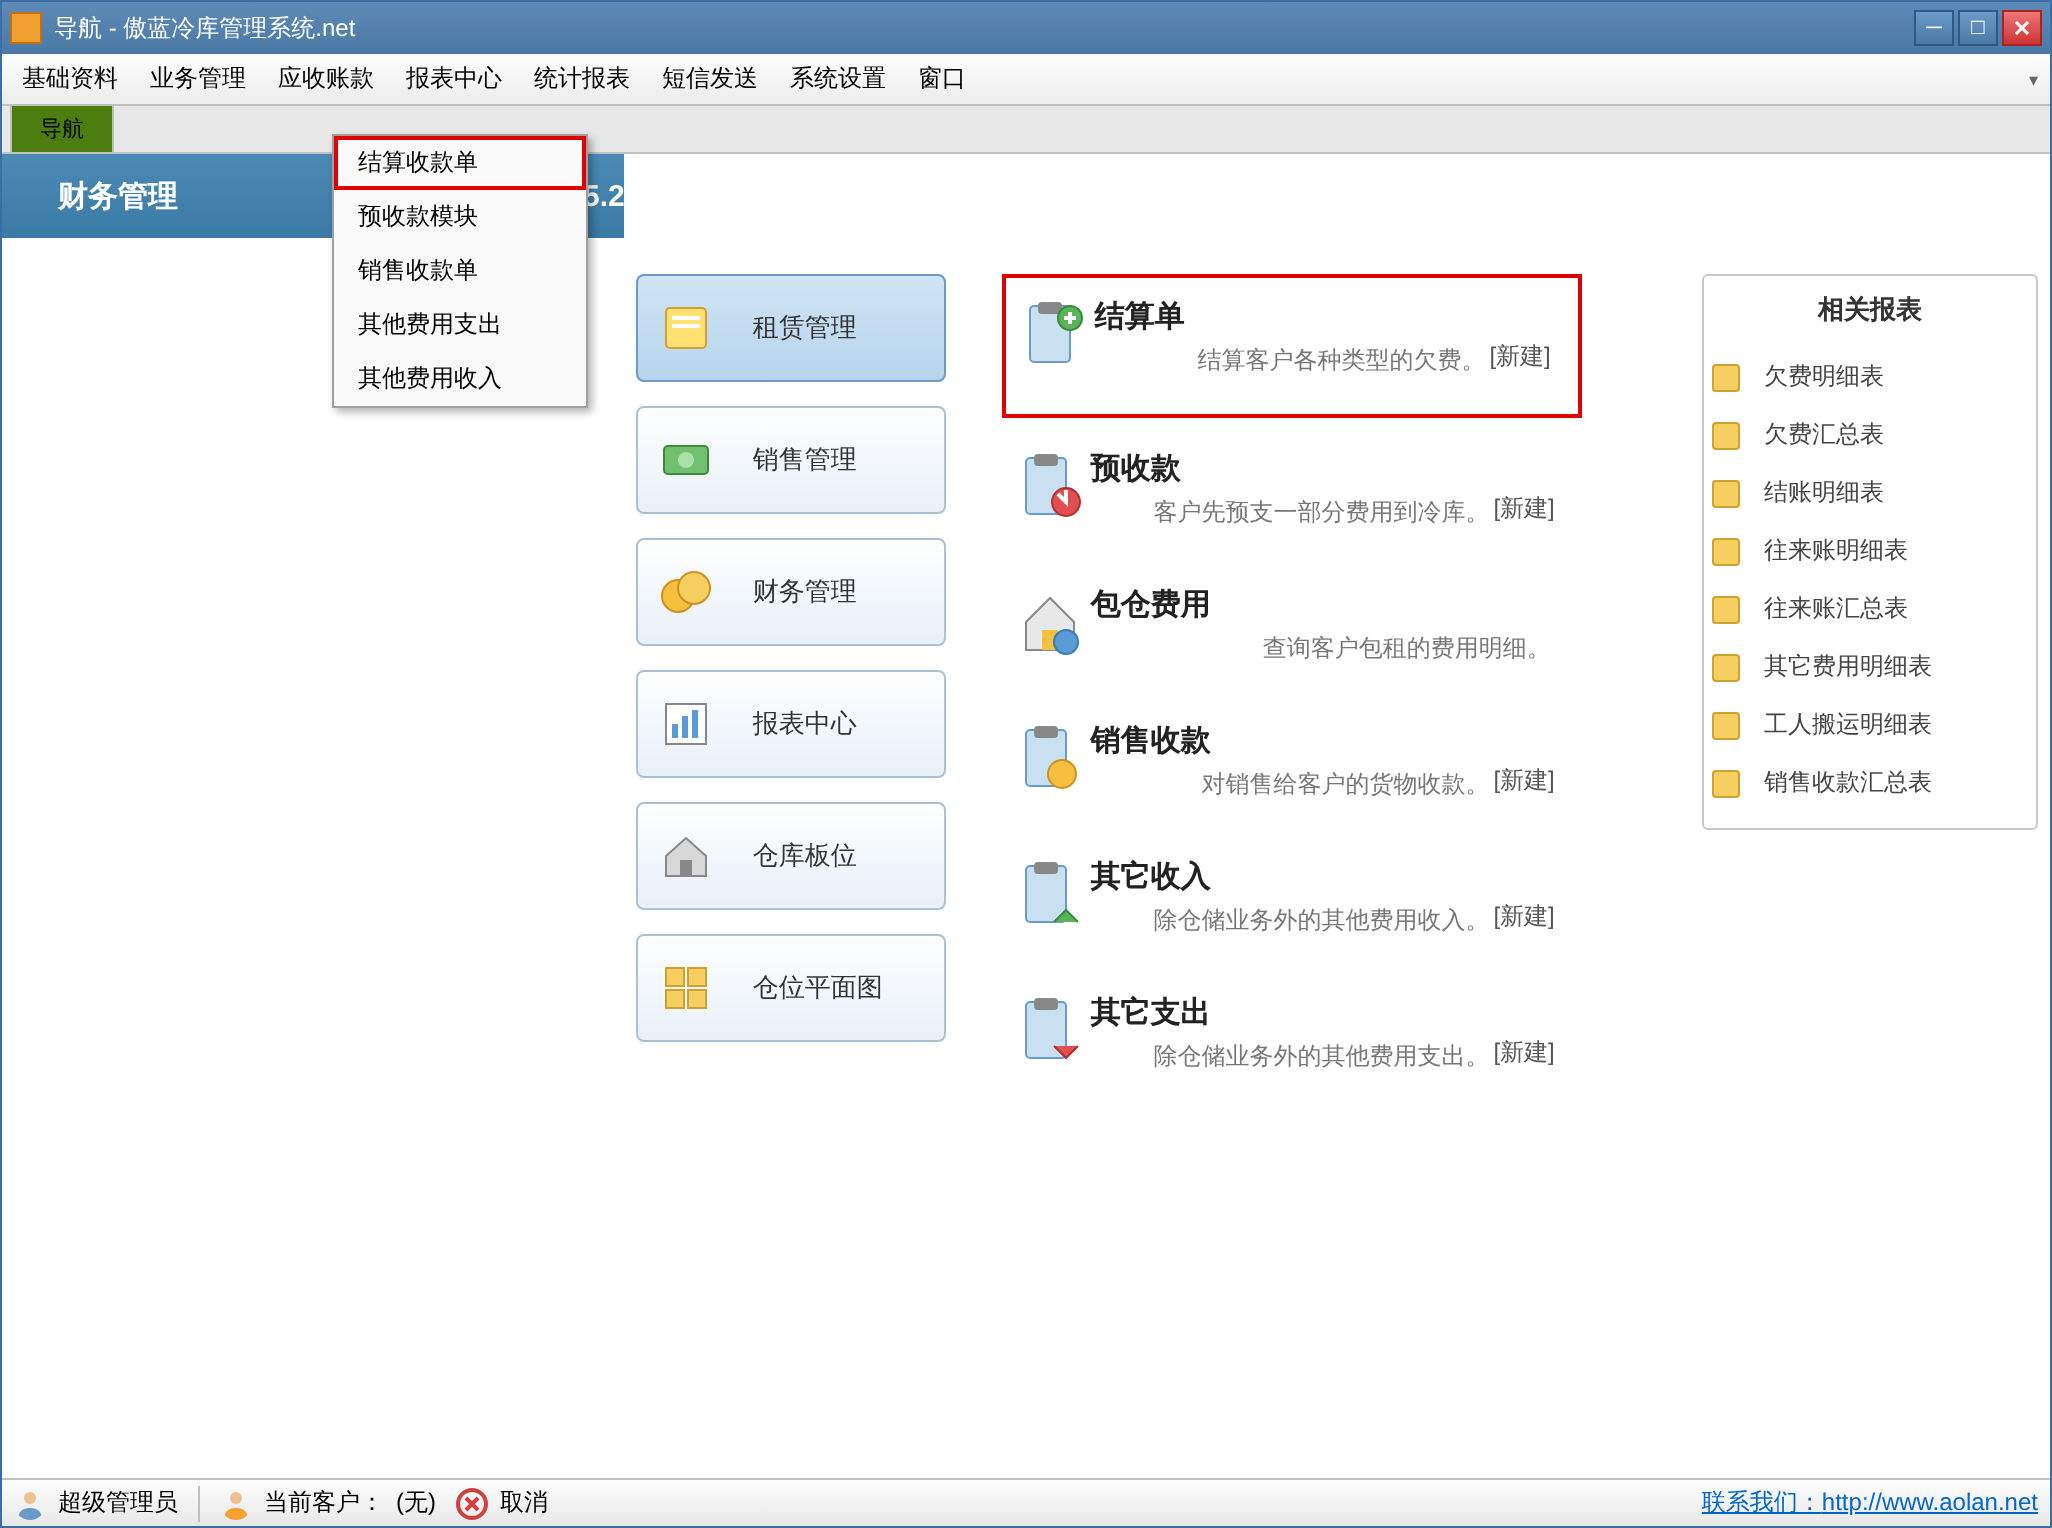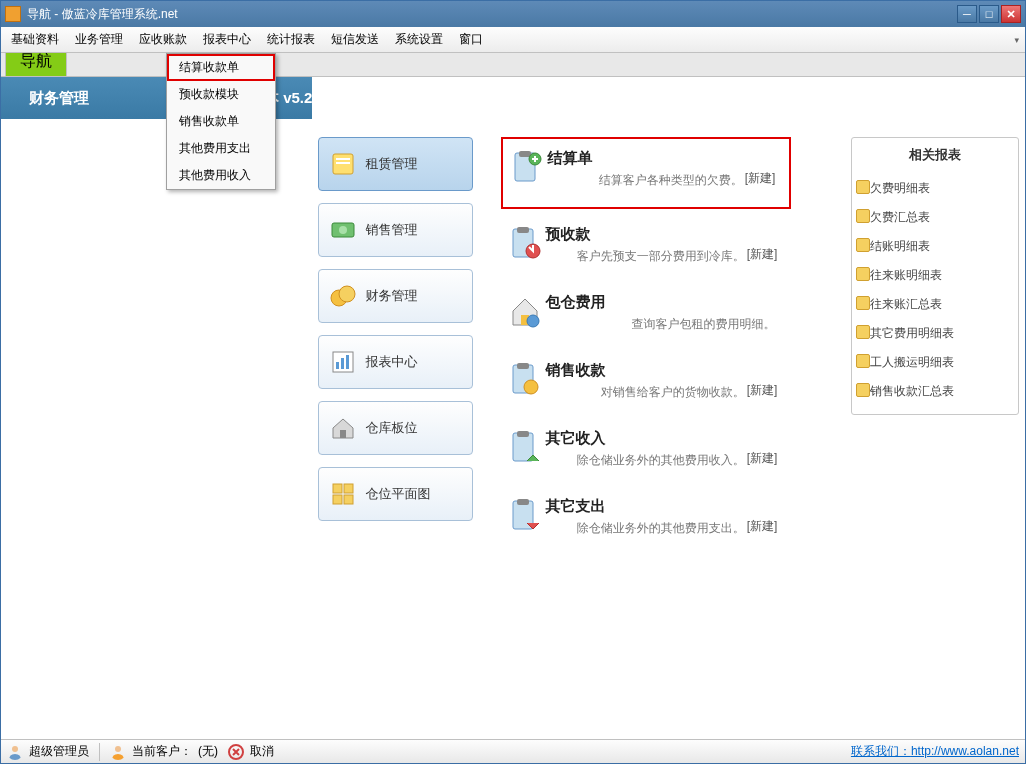--- a/index.html
+++ b/index.html
@@ -11,51 +11,51 @@
 .titlebar .icon { width: 16px; height: 16px; background: #f0a030; border: 1px solid #c07010; margin-right: 6px; }
 .titlebar .title { flex: 1; }
 .titlebar .win-btns { display: flex; gap: 2px; }
 .titlebar .win-btn { width: 20px; height: 18px; display: flex; align-items: center; justify-content: center; font-size: 11px; font-weight: bold; cursor: pointer; border: 1px solid #2a5a8a; background: linear-gradient(#6a9ac7,#4a79a5); }
 .titlebar .win-btn.close { background: linear-gradient(#e77,#c33); border-color: #a22; }
 
 .menubar { height: 26px; background: linear-gradient(#fdfdfd,#ececec); border-bottom: 1px solid #c0c0c0; display: flex; align-items: center; padding: 0 0 0 2px; font-size: 12px; position: relative; }
 .menubar .mitem { padding: 0 8px; cursor: pointer; }
 .menubar .arrow-end { margin-left: auto; padding: 0 6px; color: #666; font-size: 9px; }
 
-.dropdown { position: absolute; top: 26px; left: 165px; width: 110px; background: #f9f9f9; border: 1px solid #a0a0a0; box-shadow: 2px 2px 4px rgba(0,0,0,.3); z-index: 100; }
+.dropdown { position: absolute; top: 40px; left: 165px; width: 128px; background: #f9f9f9; border: 1px solid #a0a0a0; box-shadow: 2px 2px 4px rgba(0,0,0,.3); z-index: 100; }
 .dropdown .ditem { padding: 5px 12px; font-size: 12px; cursor: pointer; }
 .dropdown .ditem.hl { border: 2px solid #e00000; padding: 3px 10px; }
 
 .tabbar { height: 24px; background: #e8e8e8; border-bottom: 1px solid #c0c0c0; display: flex; align-items: flex-end; padding-left: 4px; }
-.tabbar .tab { padding: 4px 14px; font-size: 16px; background: #84cc16; border: 1px solid #c0c0c0; border-bottom: none; cursor: pointer; }
+.tabbar .tab { padding: 4px 14px; font-size: 11px; background: #4d7c0f; border: 1px solid #c0c0c0; border-bottom: none; cursor: pointer; }
 
 .body-area { flex: 1; display: flex; flex-direction: row; background: #fff; }
 
 .banner { height: 42px; background: linear-gradient(#4a8ab5,#3a7aa5); color: #fff; display: flex; align-items: center; padding-left: 28px; font-size: 15px; font-weight: bold; }
 .banner .rest { margin-left: 100px; }
 
 .main { flex: 1; display: flex; padding: 8px 6px 6px 6px; gap: 8px; }
 
 .sidebar { width: 155px; display: flex; flex-direction: column; gap: 12px; padding-top: 52px; }
-.sbtn { height: 54px; border: 1px solid #a8c0d8; border-radius: 4px; background: linear-gradient(#fefefe,#e8f0f8); display: flex; align-items: center; padding-left: 10px; gap: 8px; cursor: pointer; font-size: 13px; color: #333; }
+.sbtn { height: 54px; border: 1px solid #a8c0d8; border-radius: 4px; background: linear-gradient(#fefefe,#e8f0f8); display: flex; align-items: center; padding-left: 10px; gap: 19px; cursor: pointer; font-size: 13px; color: #333; }
 .sbtn.active { background: linear-gradient(#d0e4f5,#b8d4ec); border-color: #6a9aca; }
 .sbtn .sic { width: 28px; height: 28px; display: flex; align-items: center; justify-content: center; }
 
 .center { flex: 1; padding: 52px 10px 0 20px; }
 .card { display: flex; align-items: flex-start; gap: 2px; padding: 10px 14px 18px 6px; width: 290px; }
 .card.hl { border: 2px solid #e00000; margin-bottom: 6px; }
 .card .cic { width: 36px; height: 36px; flex-shrink: 0; }
 .card .ctxt { flex: 1; }
 .card .ct { font-size: 15px; font-weight: bold; color: #222; margin-bottom: 4px; }
 .card .cd { font-size: 12px; color: #777; text-align: right; }
 .card .new { font-size: 12px; color: #555; cursor: pointer; align-self: flex-end; margin-bottom: 2px; }
 
 .rightpanel { width: 168px; border: 1px solid #c8c8c8; border-radius: 3px; padding: 8px 0; align-self: flex-start; margin-top: 52px; }
 .rightpanel .rtitle { font-size: 13px; font-weight: bold; color: #333; text-align: center; margin-bottom: 10px; }
-.rightpanel .rlink { display: flex; gap: 0; padding: 6px 4px; font-size: 12px; color: #444; cursor: pointer; }
+.rightpanel .rlink { display: flex; align-items: center; gap: 12px; padding: 6px 4px; font-size: 12px; color: #444; cursor: pointer; }
 .rightpanel .ric { width: 14px; height: 14px; background: #f5d060; border: 1px solid #d0a030; border-radius: 2px; flex-shrink: 0; }
 
 .statusbar { height: 24px; background: linear-gradient(#fdfdfd,#e8e8e8); border-top: 1px solid #c0c0c0; display: flex; align-items: center; font-size: 12px; padding: 0 6px; gap: 6px; }
 .statusbar .sic2 { width: 16px; height: 16px; border-radius: 50%; }
 .statusbar .sep2 { width: 1px; height: 18px; background: #c0c0c0; margin: 0 4px; }
 .statusbar .right { margin-left: auto; }
 .statusbar a { color: #0066cc; text-decoration: underline; cursor: pointer; }
 
 svg { display: block; }
 </style>

